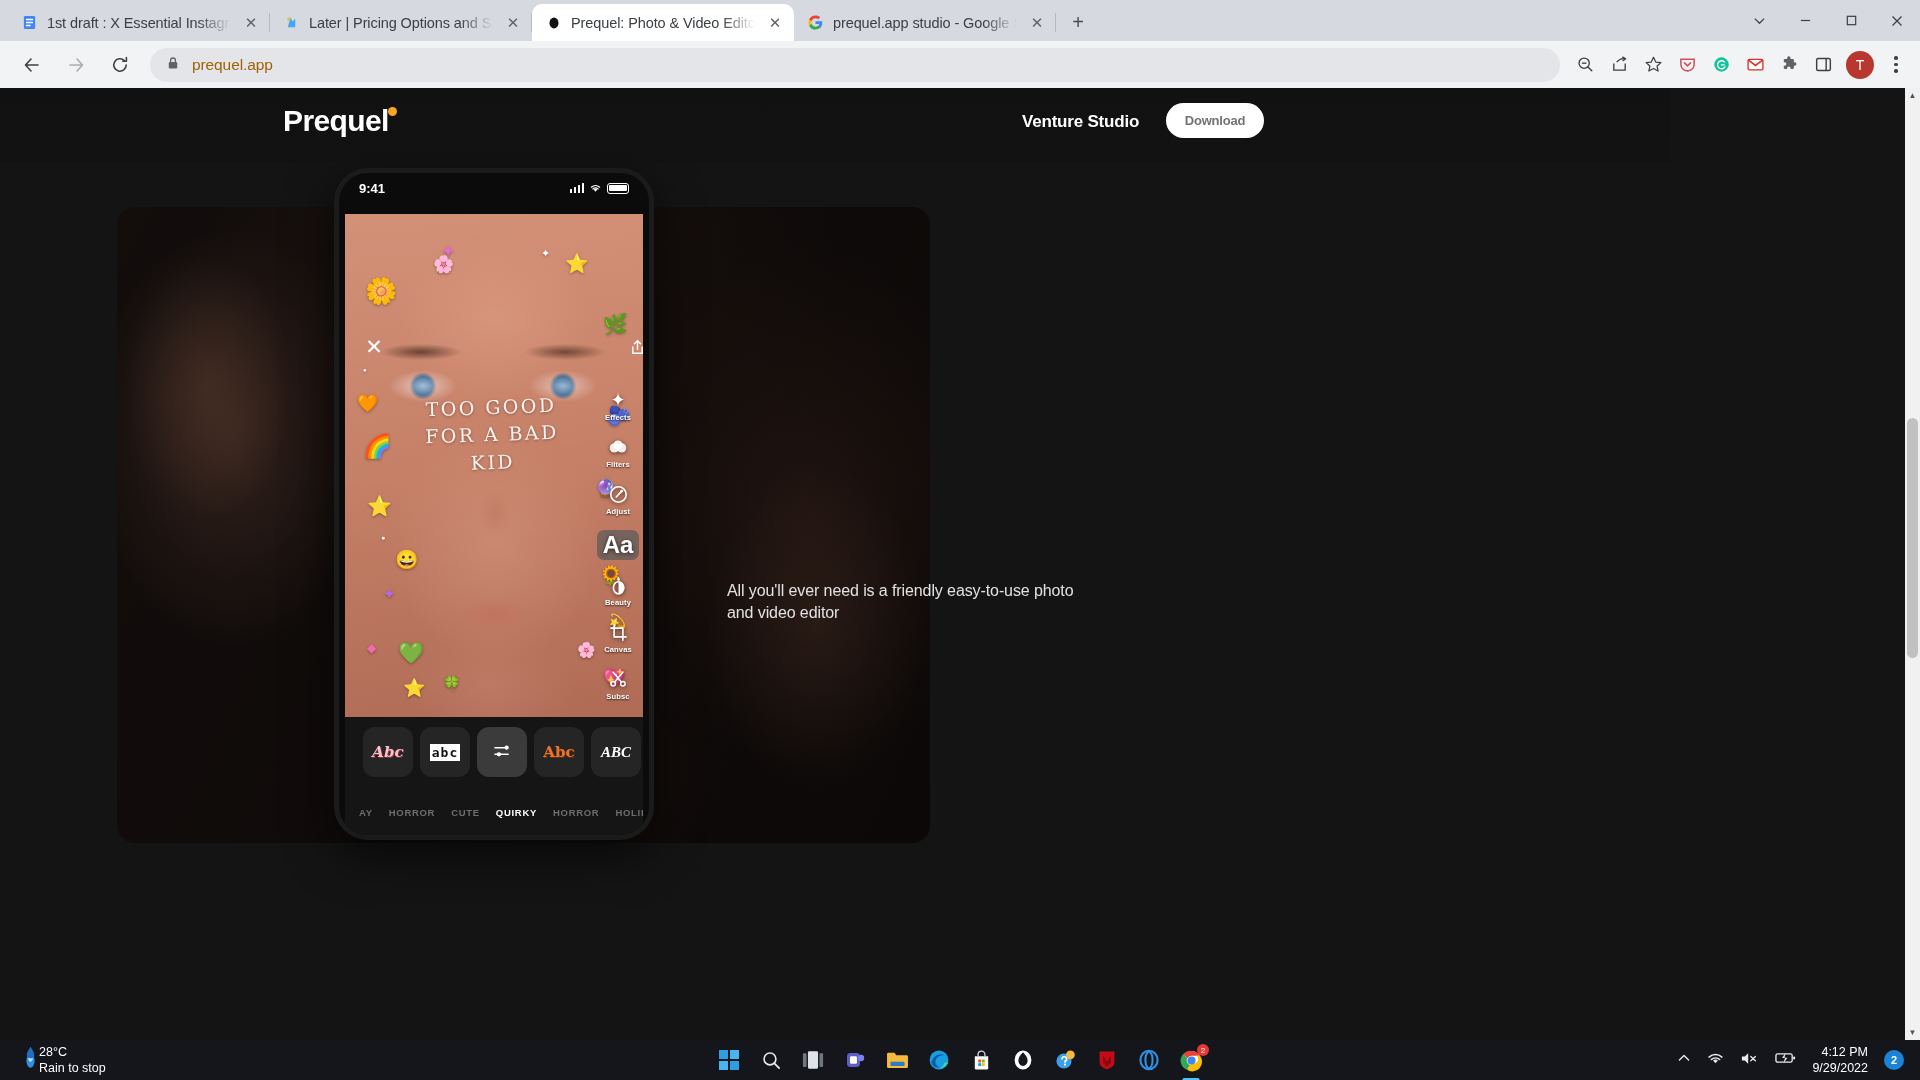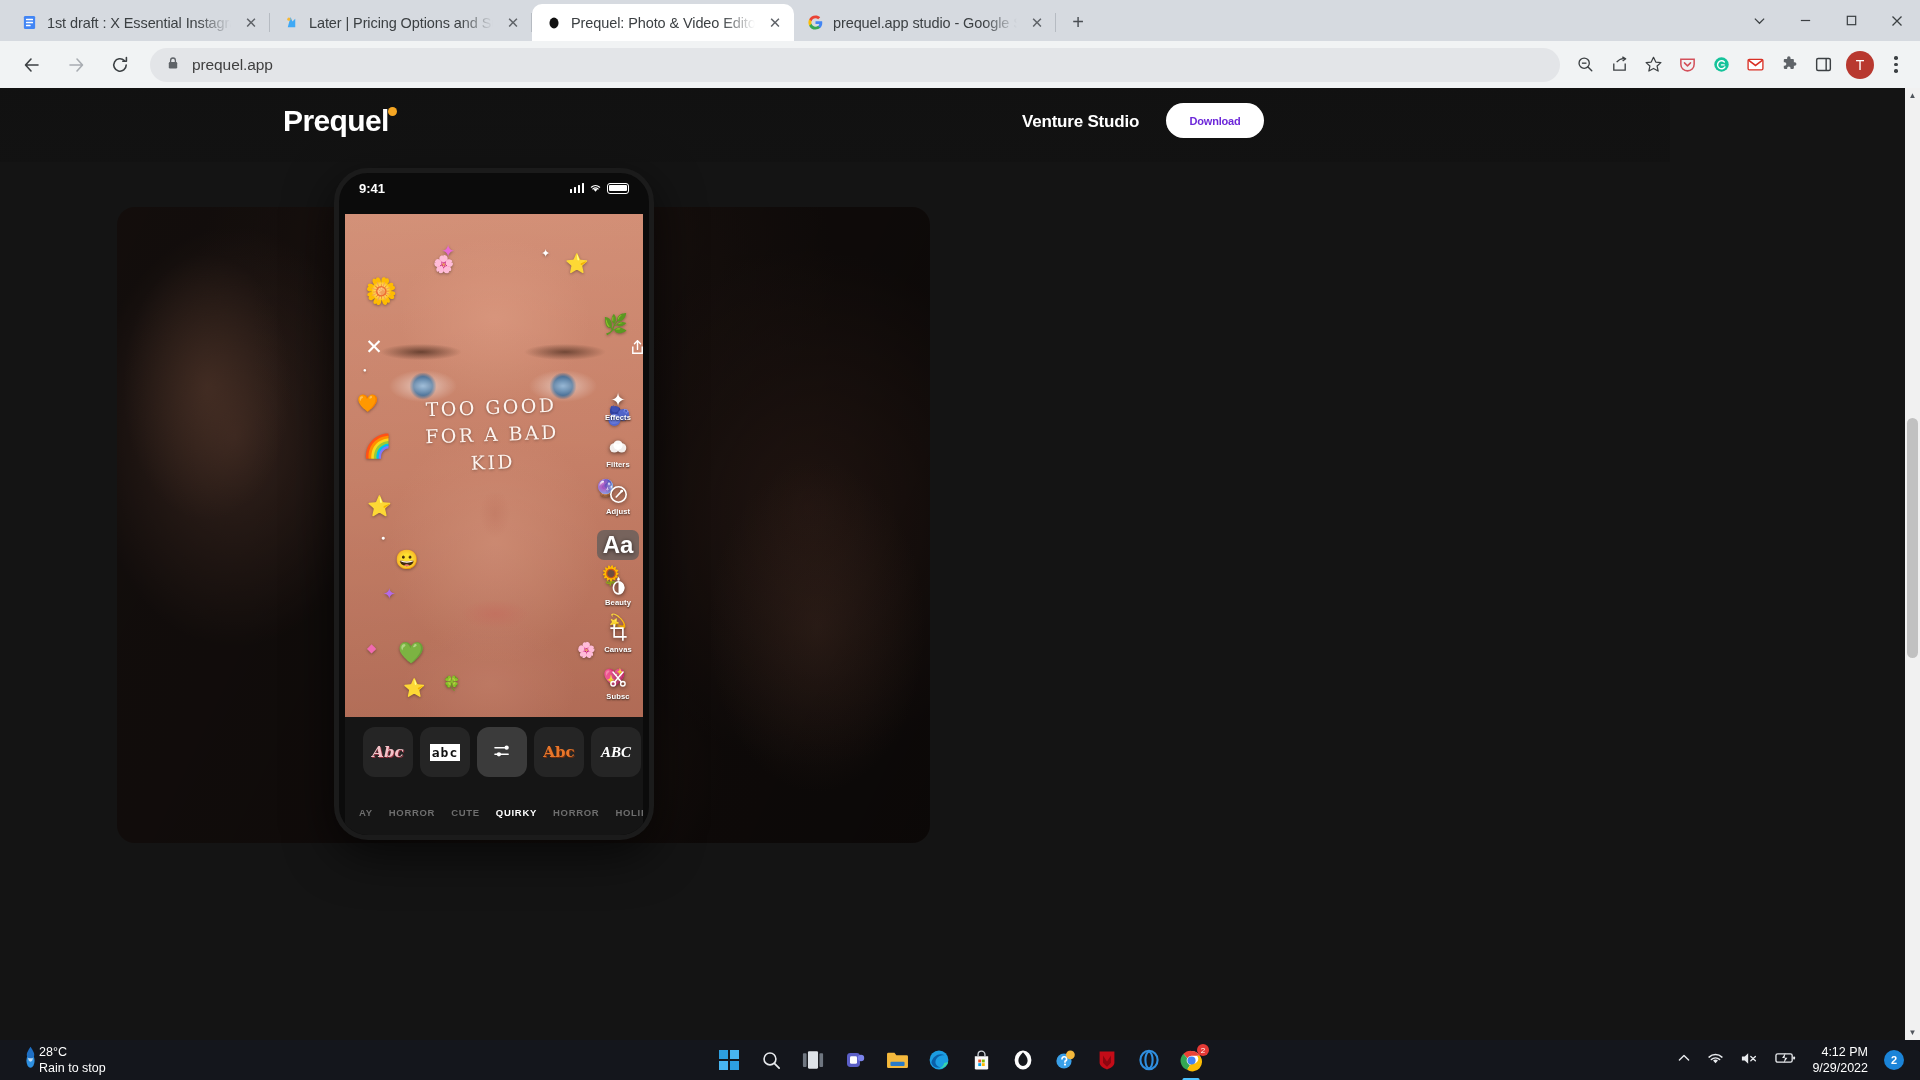--- a/index.html
+++ b/index.html
@@ -59,21 +59,21 @@
     position: absolute; left: 0; top: 41px; width: 1920px; height: 47px;
     background: #f1f3f4; display: flex; align-items: center; padding: 0 10px;
   }
   .navbtn { width: 36px; height: 36px; margin: 0 4px; border-radius: 50%;
             display:flex; align-items:center; justify-content:center; color:#3c4043; }
   #omnibox {
     flex: 1 1 auto; height: 34px; margin: 0 10px 0 8px;
     background: #e3e5e8; border-radius: 18px;
     display: flex; align-items: center; padding: 0 16px; gap: 12px;
   }
-  #omnibox-url { font-size: 15.5px; color: #404040; letter-spacing: -0.1px; }
+  #omnibox-url { font-size: 15.5px; color: #a16207; letter-spacing: -0.1px; }
   #tb-icons { display: flex; align-items: center; gap: 4px; }
   .tbi { width: 30px; height: 30px; border-radius: 50%;
          display:flex; align-items:center; justify-content:center; }
   #avatar {
     width: 28px; height: 28px; border-radius: 50%; background: #b8382f;
     color: #fff; font-size: 14px; display:flex; align-items:center;
     justify-content:center; margin: 0 8px; font-weight: 400;
   }
   #menu-dots { width: 28px; display:flex; flex-direction:column;
                align-items:center; gap:3px; }
@@ -111,21 +111,21 @@
     width: 9px; height: 9px; border-radius: 50%; background: #f5a623;
   }
   #venture {
     position: absolute; left: 1022px; top: 24px;
     font-size: 17px; font-weight: bold; color: #fff; letter-spacing: -0.2px;
   }
   #download-btn {
     position: absolute; left: 1166px; top: 15px;
     width: 98px; height: 35px; border-radius: 18px; background: #fff;
     display: flex; align-items: center; justify-content: center;
-    font-size: 11px; font-weight: bold; color: #6d28d9; letter-spacing: -0.2px;
+    font-size: 13px; font-weight: bold; color: #737373; letter-spacing: -0.2px;
   }
 
   
   #hero-bg {
     position: absolute; left: 117px; top: 119px; width: 813px; height: 636px;
     border-radius: 18px; overflow: hidden;
     background:
       radial-gradient(ellipse 210px 300px at 118px 230px, #4a3128 0%, rgba(45,28,22,0) 70%),
       radial-gradient(ellipse 300px 360px at 690px 300px, #3a241d 0%, rgba(35,22,18,0) 72%),
       radial-gradient(ellipse 250px 200px at 420px 560px, #33211b 0%, rgba(30,20,16,0) 75%),
@@ -615,20 +615,21 @@
           <span class="cat">HORROR</span>
           <span class="cat">CUTE</span>
           <span class="cat on">QUIRKY</span>
           <span class="cat">HORROR</span>
           <span class="cat">HOLIDAYS</span>
         </div>
       </div>
     </div>
 
     <div id="hero-copy">
+      <div id="hero-sub">All you'll ever need is a friendly easy-to-use photo and video editor</div>
     </div>
 
     <div id="site-header">
       <div id="logo">Prequel</div>
       <div id="logo-dot"></div>
       <div id="venture">Venture Studio</div>
       <div id="download-btn">Download</div>
     </div>
   </div>
 

